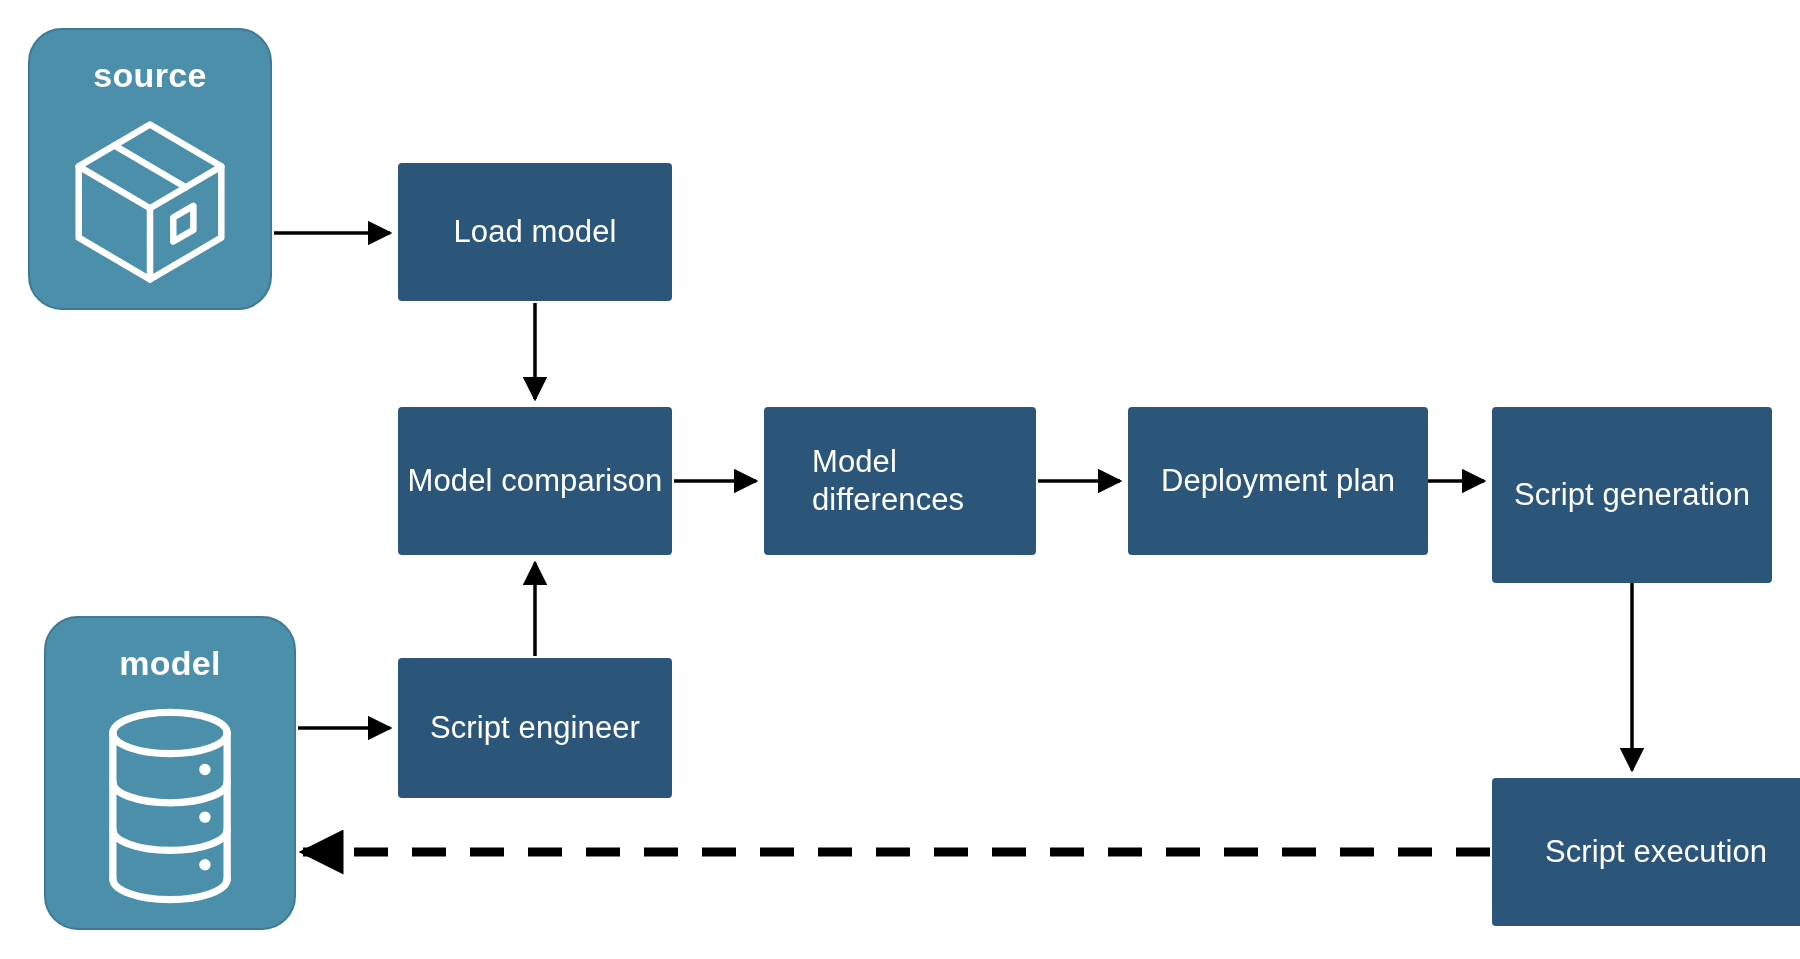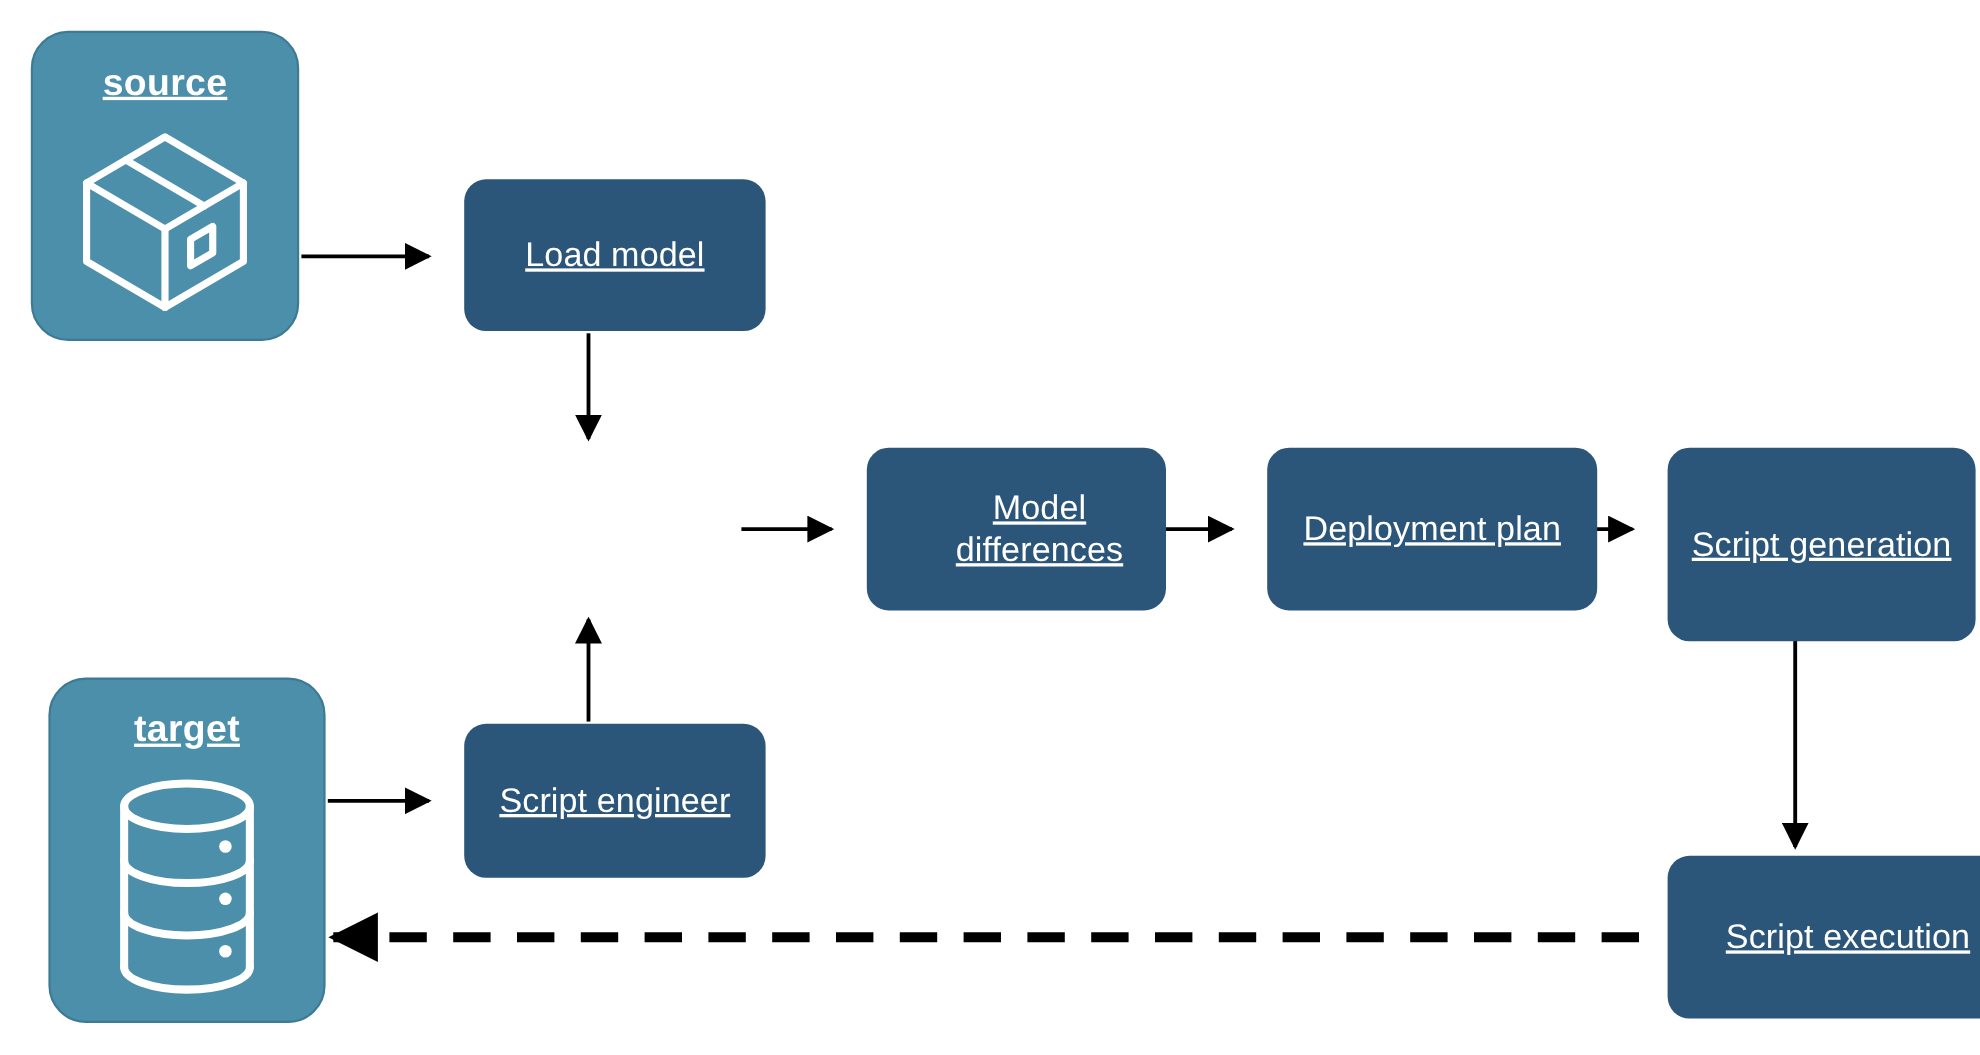--- a/index.html
+++ b/index.html
@@ -24,33 +24,30 @@
     width: 1800px;
     height: 959px;
     pointer-events: none;
   }
   .node {
     position: absolute;
     box-sizing: border-box;
     display: flex;
     align-items: center;
     justify-content: center;
-    text-align: center;
     color: #ffffff;
-    text-decoration: underline;
   }
   .proc {
     background: #2b5579;
-    border-radius: 20px;
+    border-radius: 4px;
     font-size: 31px;
     line-height: 1.22;
     font-weight: 400;
     letter-spacing: 0.1px;
     padding: 4px 6px;
-    margin-left: 24px;
   }
   .endpoint {
     background: #4b8fab;
     border: 2px solid #3d7a94;
     border-radius: 34px;
     flex-direction: column;
     justify-content: flex-start;
   }
   .endpoint-label {
     font-size: 34px;
@@ -111,38 +108,39 @@
         <path d="M60 10 L106 37 L106 83 L60 110 L14 83 L14 37 Z"></path>
         <path d="M14 37 L60 64 L106 37"></path>
         <path d="M60 64 L60 110"></path>
         <path d="M37 23.5 L83 50.5"></path>
         <path d="M75 70 L88 62.5 L88 78 L75 85.5 Z"></path>
       </svg>
     </div>
   </div>
 
   <div class="node endpoint" id="n-target" style="left: 44px; top: 616px; width: 252px; height: 314px;">
-    <div class="endpoint-label">target</div>
+    <div class="endpoint-label">model</div>
     <div class="endpoint-icon">
       <svg width="160" height="200" viewBox="0 0 100 126" fill="none" stroke="#ffffff" stroke-width="4.6" stroke-linejoin="round" stroke-linecap="round">
         <ellipse cx="50" cy="17" rx="36" ry="13"></ellipse>
         <path d="M14 17 L14 109"></path>
         <path d="M86 17 L86 109"></path>
         <path d="M14 48 a36 13 0 0 0 72 0"></path>
         <path d="M14 78 a36 13 0 0 0 72 0"></path>
         <path d="M14 109 a36 13 0 0 0 72 0"></path>
         <circle cx="72" cy="40" r="3.6" fill="#ffffff" stroke="none"></circle>
         <circle cx="72" cy="70" r="3.6" fill="#ffffff" stroke="none"></circle>
         <circle cx="72" cy="100" r="3.6" fill="#ffffff" stroke="none"></circle>
       </svg>
     </div>
   </div>
 
   <div class="node proc" id="n-load-model" style="left: 398px; top: 163px; width: 274px; height: 138px;">Load model</div>
 
+  <div class="node proc" id="n-model-comparison" style="left: 398px; top: 407px; width: 274px; height: 148px;">Model comparison</div>
 
   <div class="node proc" id="n-model-differences" style="left: 764px; top: 407px; width: 272px; height: 148px; padding-left: 48px;">Model differences</div>
 
   <div class="node proc" id="n-deployment-plan" style="left: 1128px; top: 407px; width: 300px; height: 148px;">Deployment plan</div>
 
   <div class="node proc" id="n-script-generation" style="left: 1492px; top: 407px; width: 280px; height: 176px;">Script generation</div>
 
   <div class="node proc" id="n-script-execution" style="left: 1492px; top: 778px; width: 328px; height: 148px;">Script execution</div>
 
   <div class="node proc" id="n-reverse-engineer" style="left: 398px; top: 658px; width: 274px; height: 140px;">Script engineer</div>

